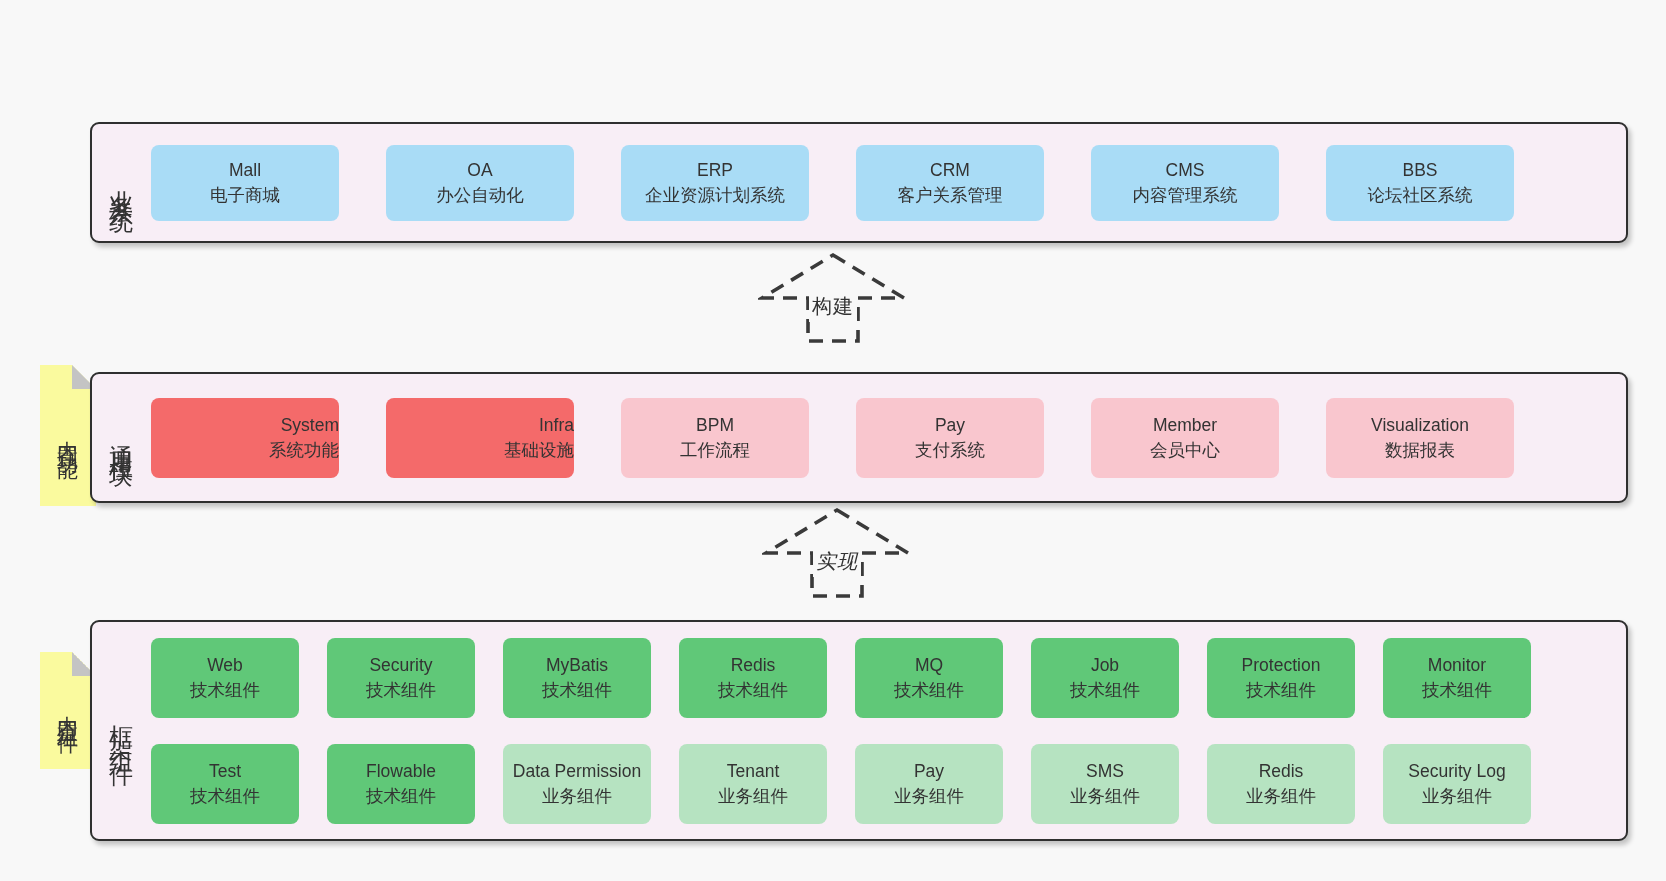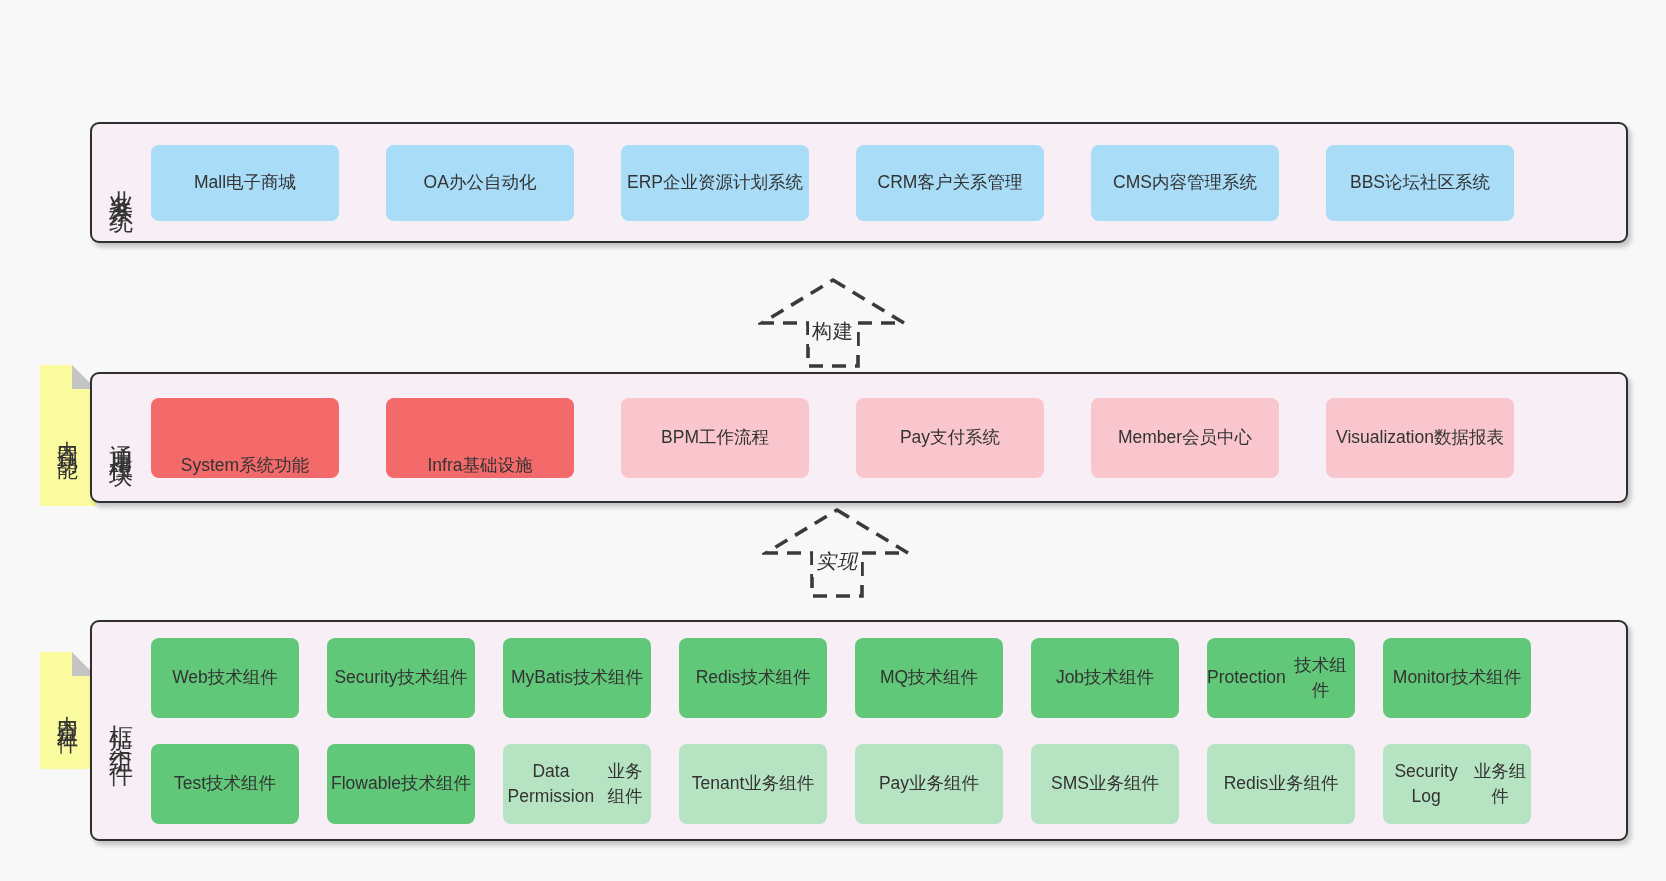--- a/index.html
+++ b/index.html
@@ -34,21 +34,21 @@
     font-size:24px;letter-spacing:6px;line-height:1;
     color:var(--text,#333);
   }
   #band-components .band-label span{letter-spacing:13px;}
   .rows{display:flex;flex-direction:column;gap:26px;margin-left:9px;}
   .row{display:flex;gap:47px;}
   #band-components .row{gap:28px;}
   
   .box{
     width:188px;height:80px;border-radius:8px;
-    display:flex;align-items:center;justify-content:center;
+    display:flex;flex-direction:column;align-items:center;justify-content:center;
     text-align:center;font-size:17.5px;line-height:25px;
     color:var(--text,#333);
   }
   #band-business .box{height:76px;}
   #band-components .box{width:148px;height:80px;}
   .v-blue{background:var(--box-blue,#a9dcf6);}
   .v-red{background:var(--box-red,#f46a6a);align-items:flex-end;}
   .v-pink{background:var(--box-pink,#f9c6ce);}
   .v-green{background:var(--box-green,#60c878);}
   .v-lightgreen{background:var(--box-lightgreen,#b6e3c1);}
@@ -64,21 +64,21 @@
     background:linear-gradient(to bottom left,rgba(0,0,0,0) 50%,var(--note-fold,#c4c4c4) 50%);
   }
   #note-functions{top:365px;height:141px;}
   #note-components{top:652px;height:117px;}
   .note span{
     writing-mode:vertical-rl;text-orientation:upright;
     font-size:21px;letter-spacing:6px;line-height:1;
   }
   
   .arrow{position:absolute;width:150px;height:94px;z-index:1;}
-  #arrow-build{left:758px;top:276px;}
+  #arrow-build{left:758px;top:251px;}
   #arrow-implement{left:762px;top:506px;font-style:italic;}
   .arrow svg{display:block;}
   .arrow-label{
     position:absolute;left:50%;top:40px;transform:translateX(-50%);
     background:var(--page-bg,#f8f8f8);
     font-size:20px;padding:2px 3px;white-space:nowrap;letter-spacing:1px;
   }
 </style>
 </head>
 <body>

